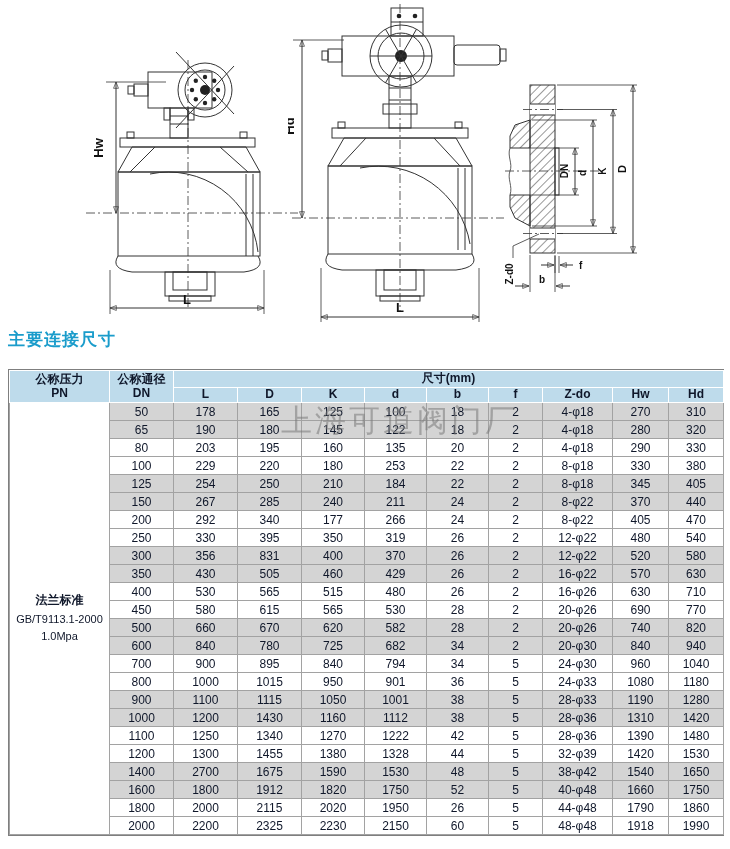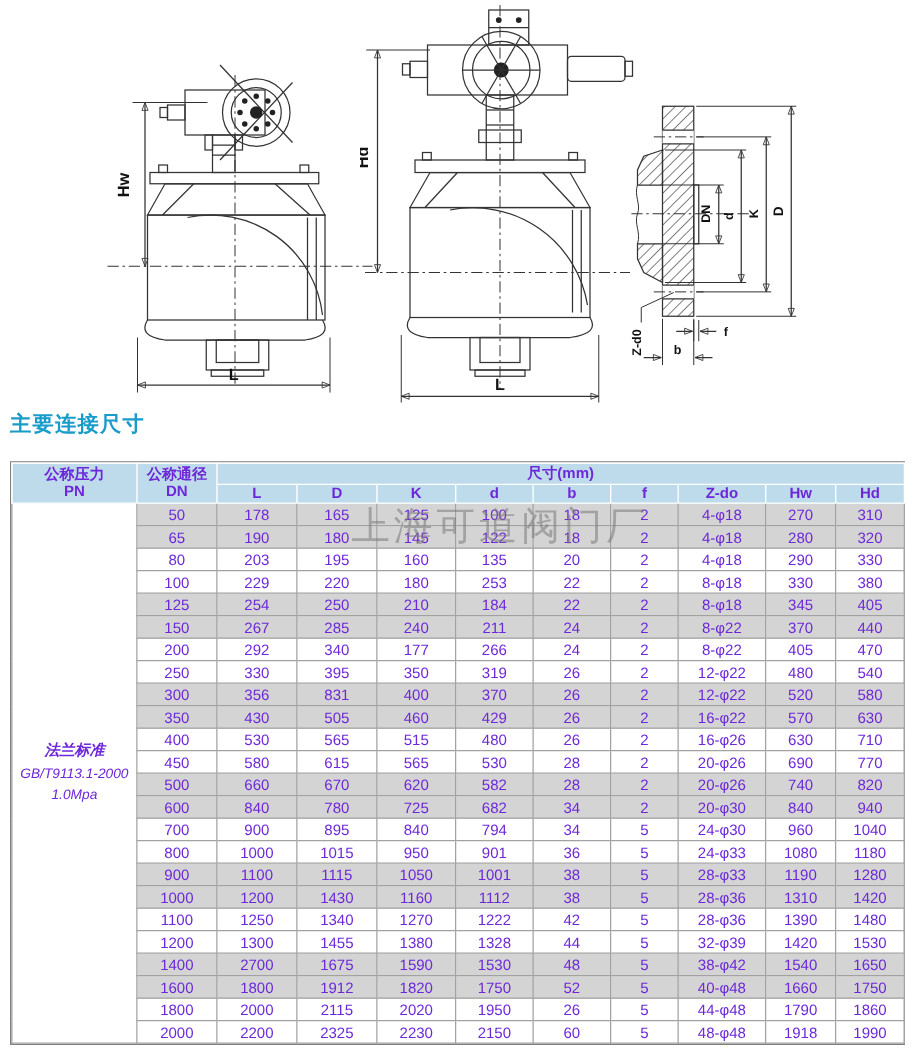--- a/index.html
+++ b/index.html
@@ -21,34 +21,34 @@
   
   .title{
     position:absolute;left:8px;top:328px;font-size:17px;font-weight:bold;
     color:var(--c-title,#1a9ccb);letter-spacing:1px;
   }
   
   .table-wrap{
     position:absolute;left:8px;top:369px;width:714px;
     border:1px solid var(--c-outer-border,#7f7f7f);
   }
-  table{border-collapse:collapse;table-layout:fixed;width:100%;font-size:12px;color:#6d28d9;}
+  table{border-collapse:collapse;table-layout:fixed;width:100%;font-size:12px;color:#0f172a;}
   th{
     background:var(--c-header-bg,#bedbeb);font-weight:bold;padding:0;
     border:1px solid #fff;line-height:1.15;font-size:12px;
   }
   thead tr.r1 th{height:16px;}
   thead tr.r2 th{height:14px;}
   td{
     border:1px solid var(--c-border,#a2a2a2);
     text-align:center;height:17px;padding:0;line-height:1;
   }
   tr.stripe td{background:var(--c-stripe-bg,#d4d4d4);}
   td.pncell{
-    background:#fff !important;font-size:11px;line-height:1.6;vertical-align:middle;font-style:italic;
+    background:#fff !important;font-size:11px;line-height:1.6;vertical-align:middle;
   }
   td.pncell .std-cn{font-weight:bold;font-size:12px;}
   
   .watermark{
     position:absolute;left:281px;top:400px;z-index:10;pointer-events:none;
     font-size:31px;font-weight:normal;letter-spacing:3px;
     color:var(--c-watermark,#7a7a7a);opacity:.55;white-space:nowrap;text-align:right;
   }
 </style>
 </head>

